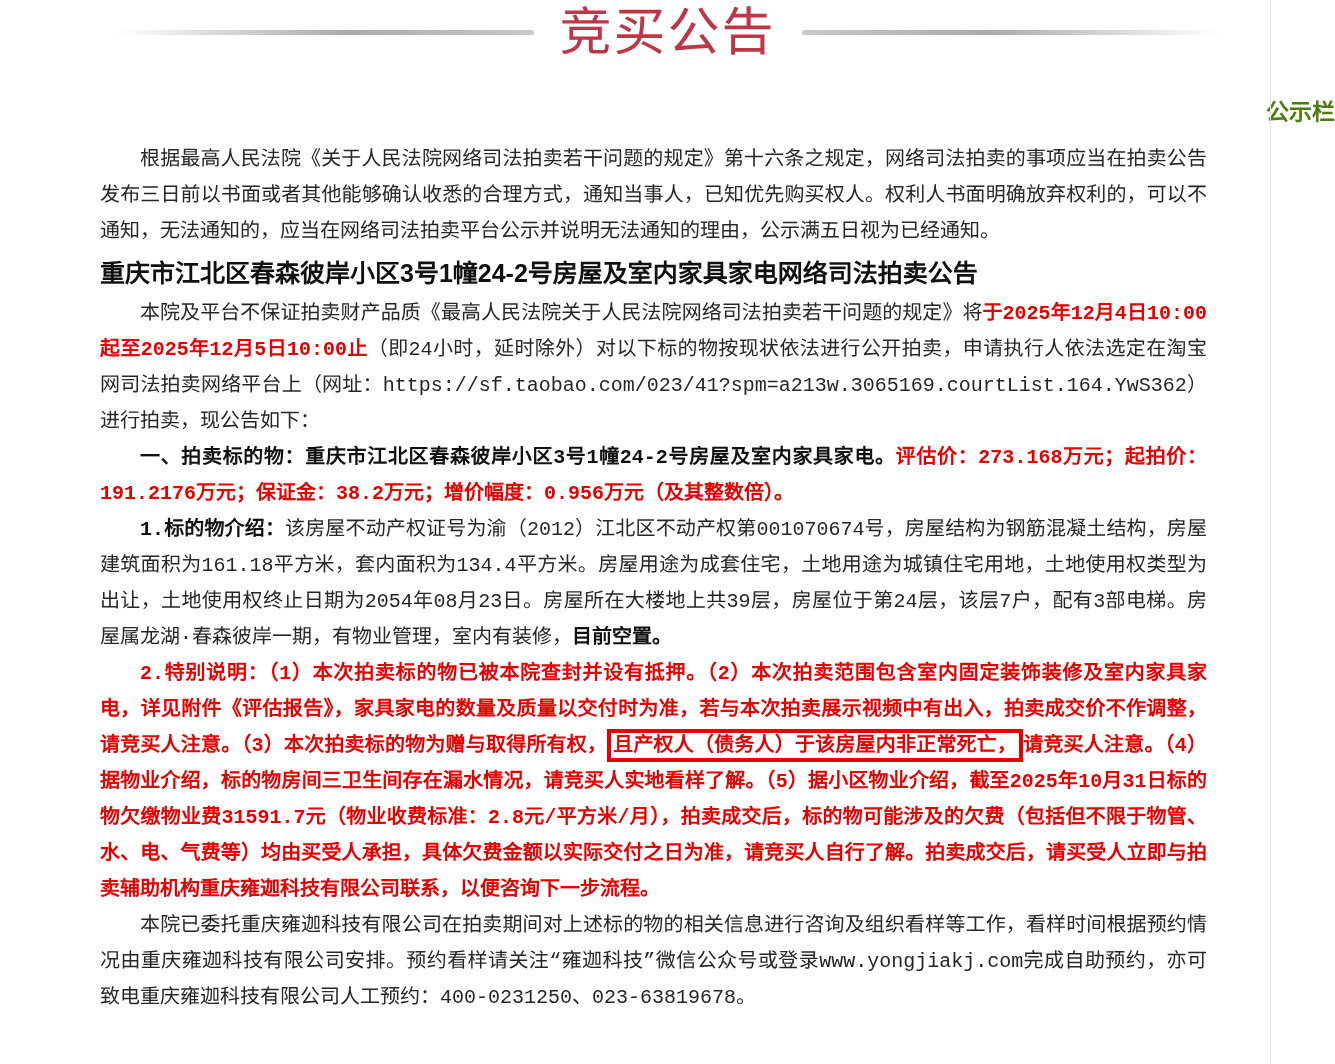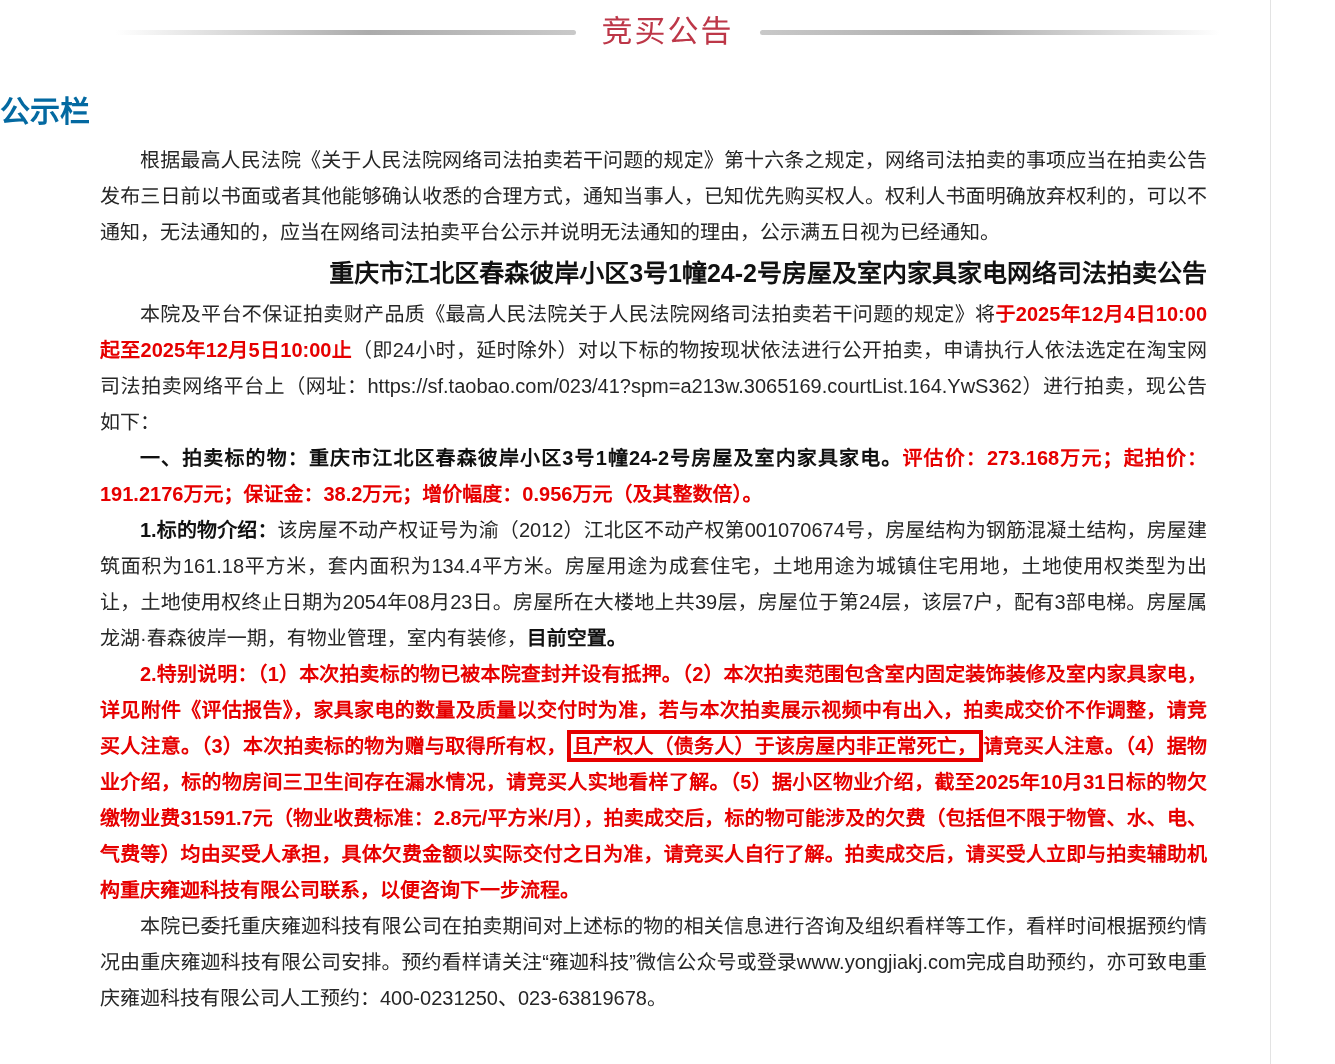--- a/index.html
+++ b/index.html
@@ -26,46 +26,46 @@
   
   .title-row{
     display:flex;align-items:center;
     padding:6px 115px 0 115px;
     height:52px;
   }
   .title-line{flex:1;height:5px;border-radius:3px;}
   .title-line.left{background:linear-gradient(90deg, rgba(190,190,190,0) 0%, #ababab 55%, #c9c9c9 100%);margin-right:26px;}
   .title-line.right{background:linear-gradient(90deg, #c9c9c9 0%, #ababab 45%, rgba(190,190,190,0) 100%);margin-left:26px;}
   .page-title{
-    font-size:31px;
+    font-size:52px;
     line-height:48px;
     color:var(--title-red);
     letter-spacing:2px;
     white-space:nowrap;
   }
   
   .board-title{
     margin-top:40px;
-    text-align:left;
-    font-size:30px;
+    text-align:right;
+    font-size:23px;
     font-weight:bold;
     line-height:28px;
-    color:#0369a1;
+    color:#4d7c0f;
   }
   
   .doc-body{
     margin:16px 128px 24px 100px;
     font-size:20px;
     line-height:36px;
     text-align:justify;
   }
   .block{margin:0;}
-  .block.para{text-indent:2em;}
+  .block.para{text-indent:2em;font-family:Liberation Mono, monospace;}
   .block.auction-heading{
-    text-align:right;
+    text-align:left;
     text-indent:0;
     font-size:25px;
     font-weight:bold;
     line-height:46px;
     color:#111;
   }
   .s-n{color:var(--body-text);}
   .s-b{color:#111;font-weight:bold;}
   .s-rb{color:var(--alert-red);font-weight:bold;}
   .s-rbox{

